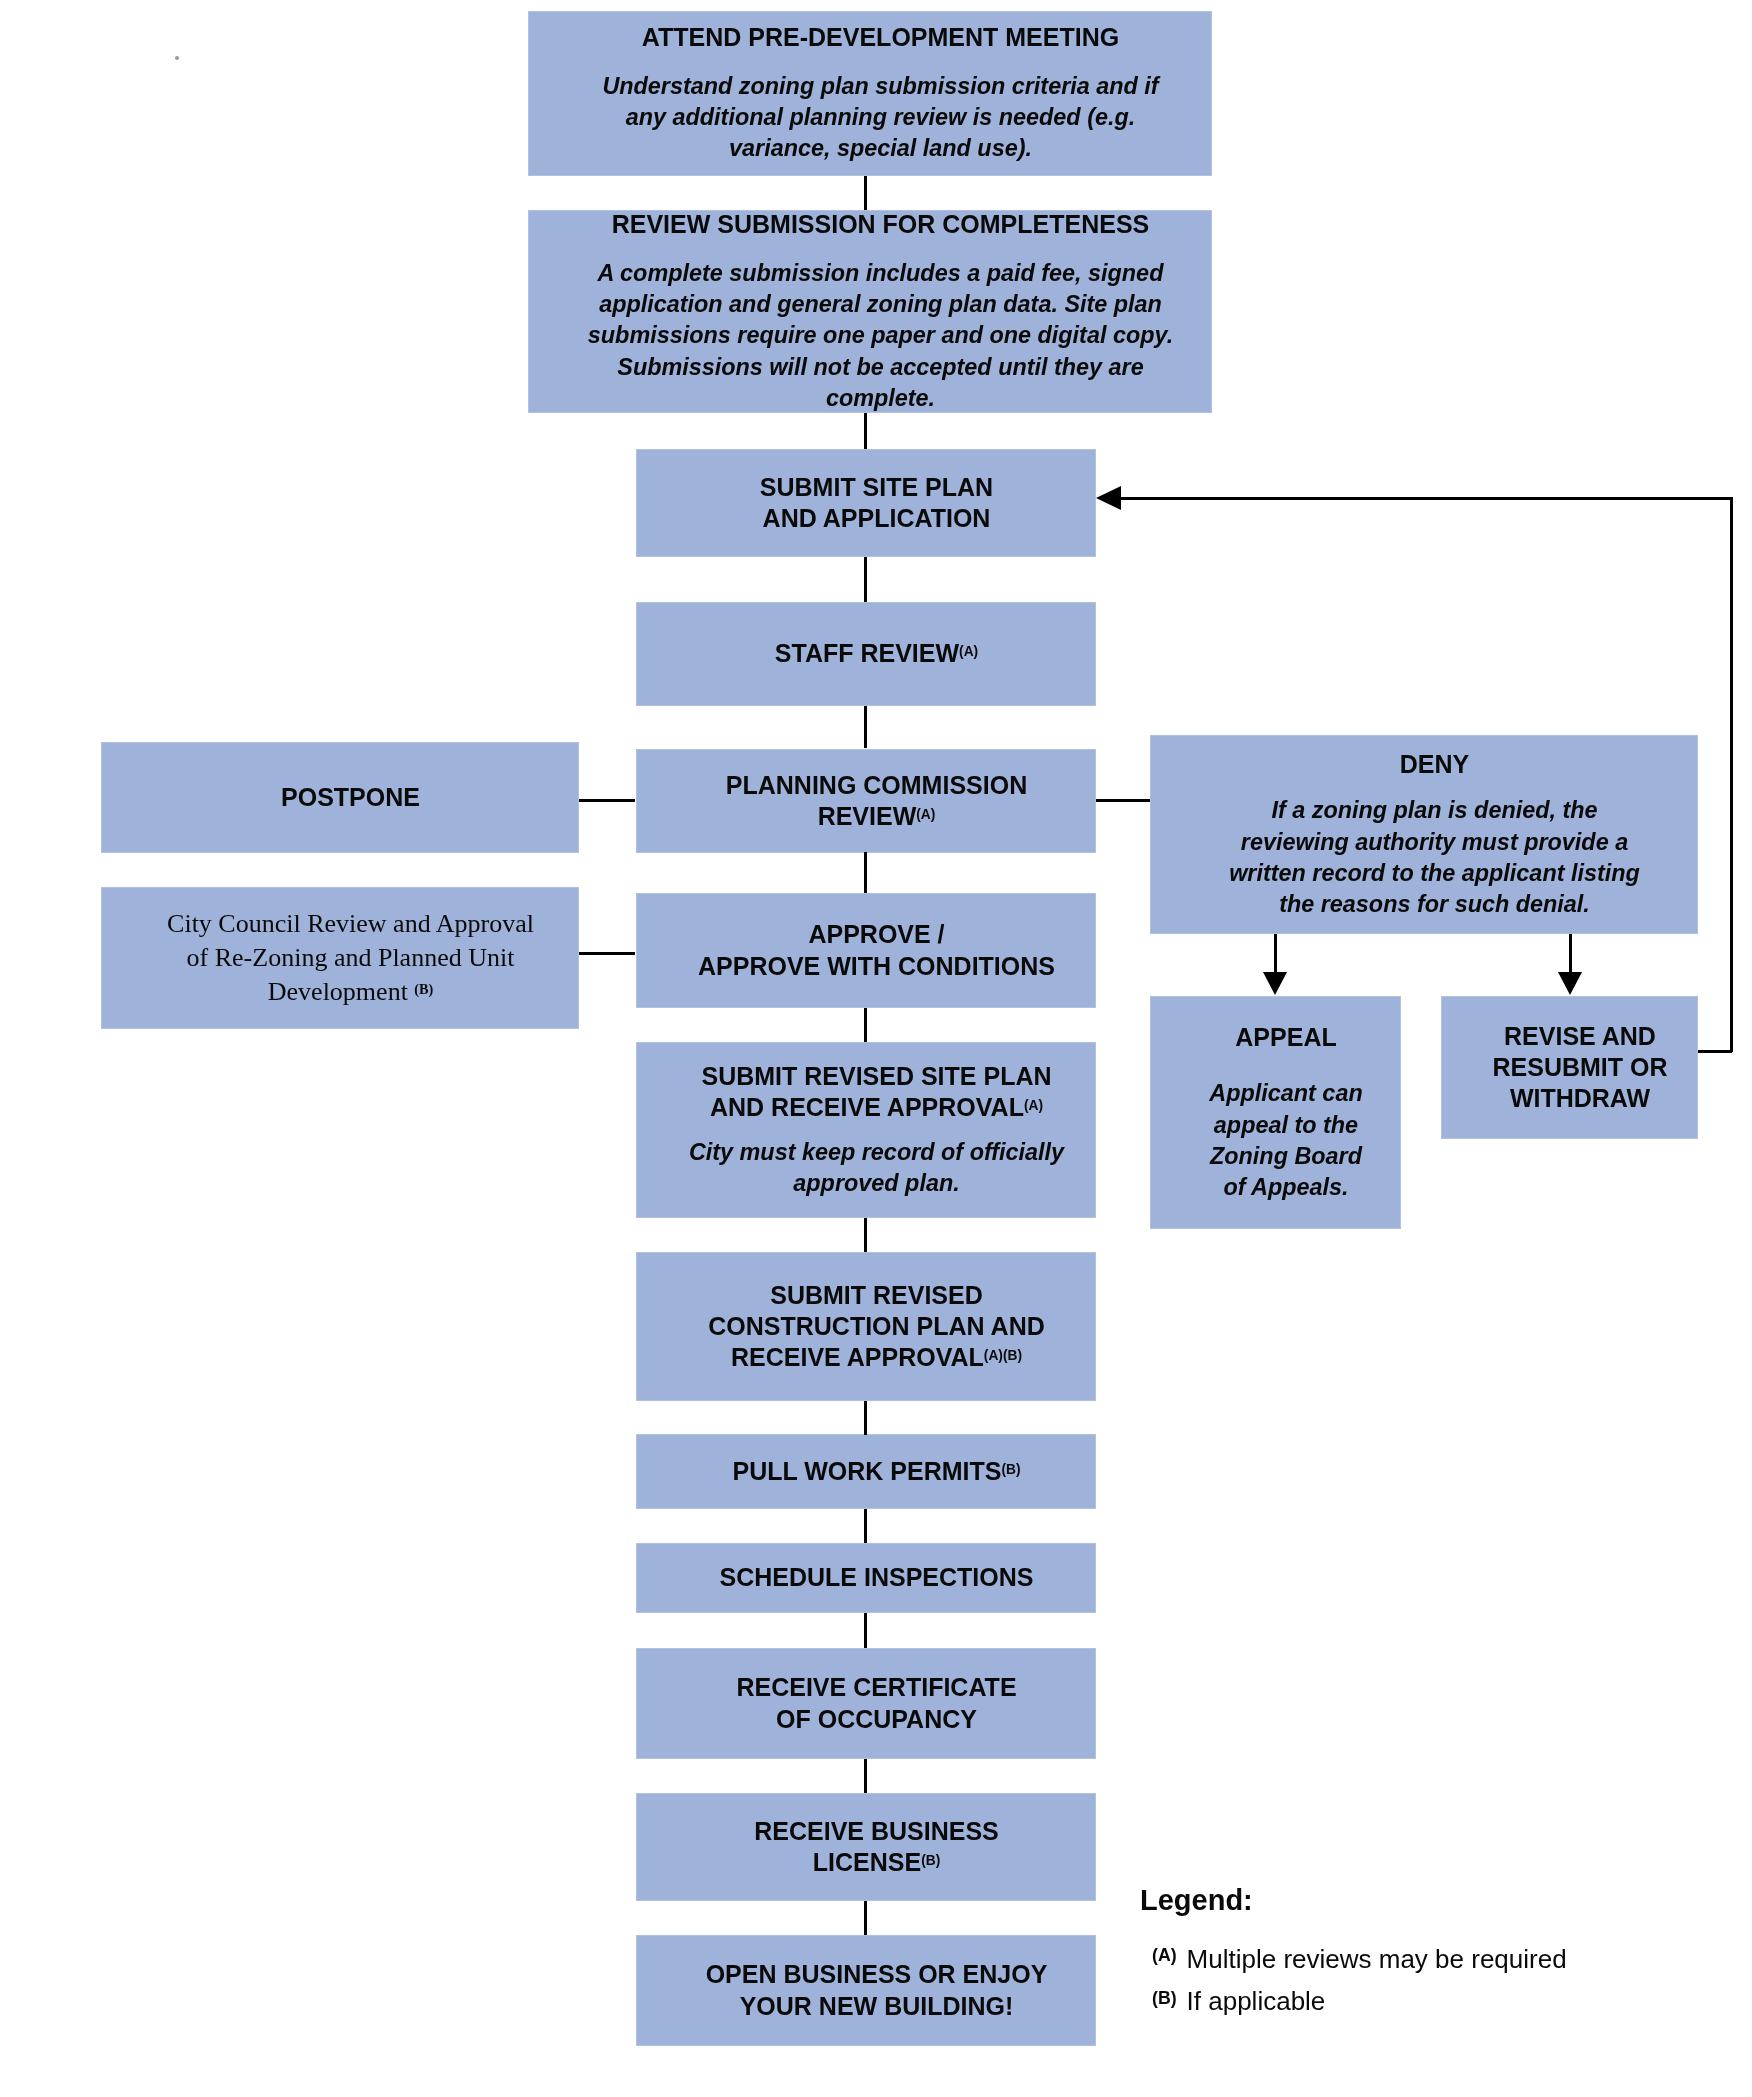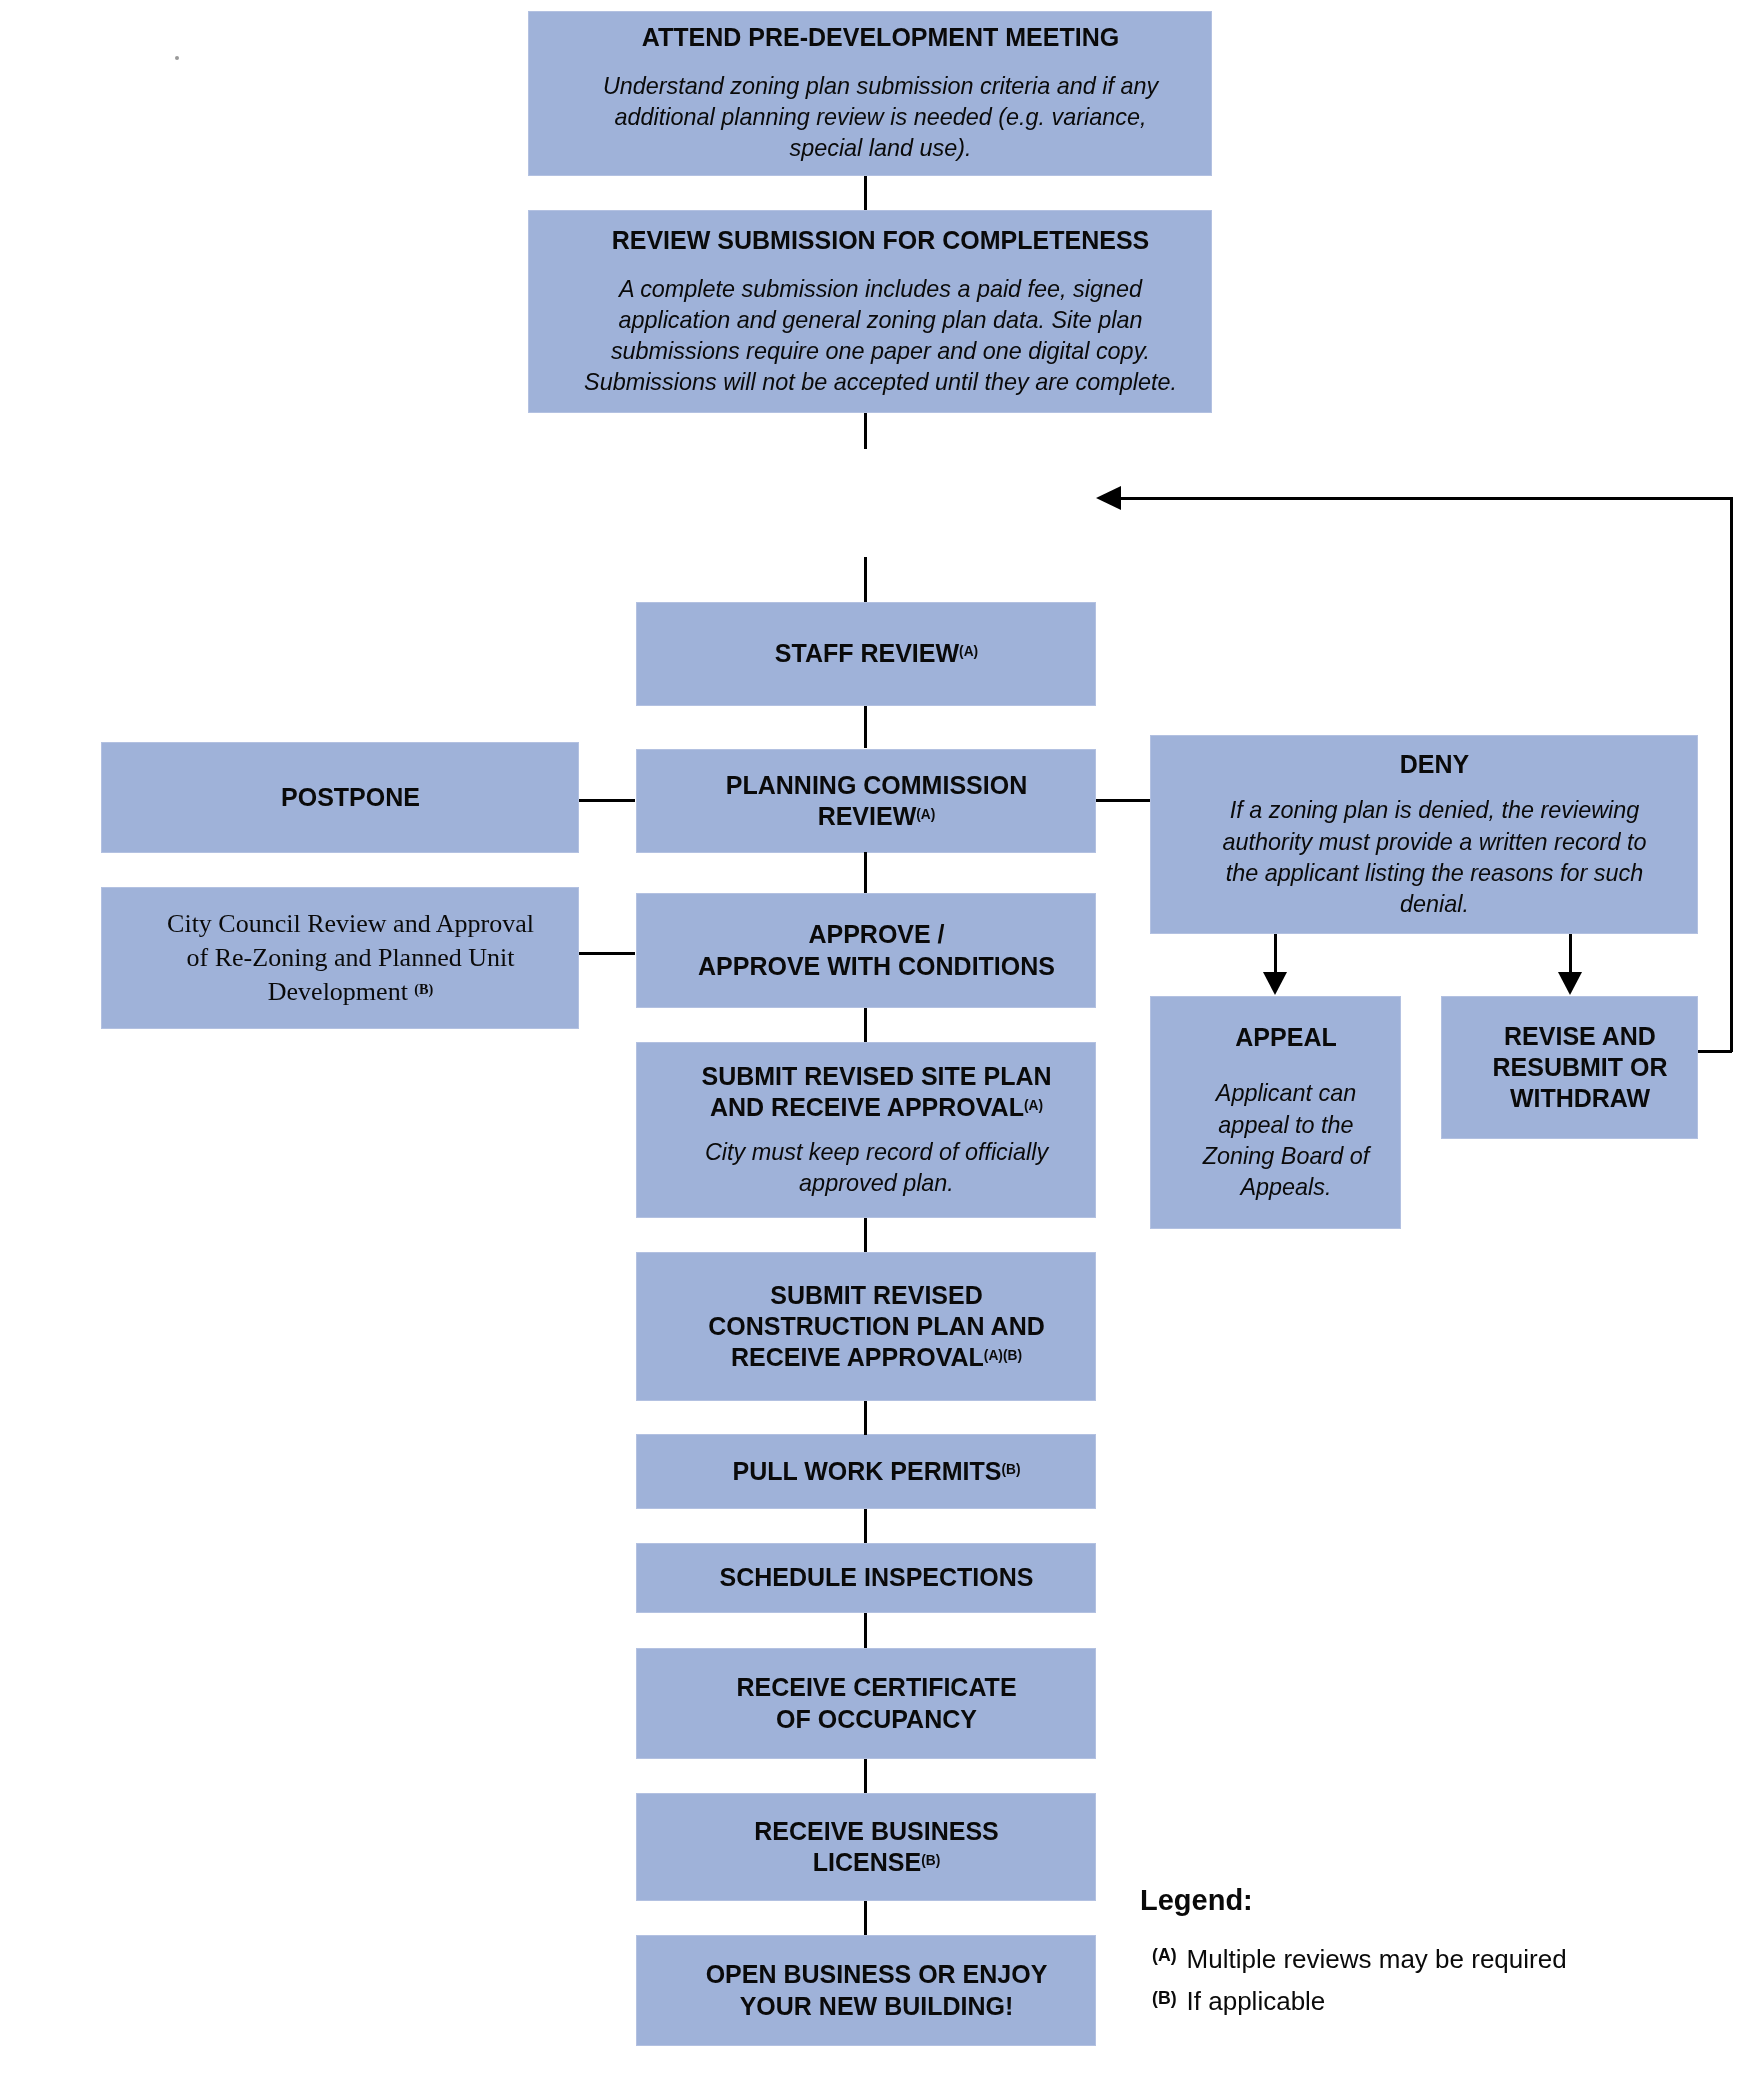--- a/index.html
+++ b/index.html
@@ -29,21 +29,21 @@
     padding-left: 21px;
   }
   .title { font-weight: bold; font-size: 25px; line-height: 1.25; }
   .title .tline { white-space: nowrap; }
   .plain-lines { font-weight: normal; font-size: 26px; line-height: 1.32; }
   .plain-lines .tline { white-space: nowrap; font-family: Liberation Serif, serif; }
   .desc {
     font-style: italic;
     font-size: 23.4px;
     line-height: 1.33;
-    font-weight: normal;
+    font-weight: bold;
   }
   .sup {
     font-size: 0.55em;
     font-weight: bold;
     position: relative;
     top: -0.45em;
     letter-spacing: 0;
   }
   .sup.gap { margin-left: 6.3px; }
   .vline, .hline {
@@ -94,20 +94,26 @@
     <div class="desc" style="max-width:583px; margin-top:17.7px;">Understand zoning plan submission criteria and if any additional planning review is needed (e.g. variance, special land use).</div>
   </div>
 
   <div class="box" style="left:528px; top:210px; width:684px; height:203px;">
     <div class="title">
       <div class="tline"><span>REVIEW SUBMISSION FOR COMPLETENESS</span></div>
     </div>
     <div class="desc" style="max-width:608px; margin-top:17.7px;">A complete submission includes a paid fee, signed application and general zoning plan data. Site plan submissions require one paper and one digital copy. Submissions will not be accepted until they are complete.</div>
   </div>
 
+  <div class="box" style="left:636px; top:449px; width:460px; height:108px;">
+    <div class="title">
+      <div class="tline"><span>SUBMIT SITE PLAN</span></div>
+      <div class="tline"><span>AND APPLICATION</span></div>
+    </div>
+  </div>
 
   <div class="box" style="left:636px; top:602px; width:460px; height:104px;">
     <div class="title">
       <div class="tline"><span>STAFF REVIEW</span><span class="sup">(A)</span></div>
     </div>
   </div>
 
   <div class="box" style="left:636px; top:749px; width:460px; height:104px;align-items:center;">
     <div class="title">
       <div class="tline"><span>PLANNING COMMISSION</span></div>

